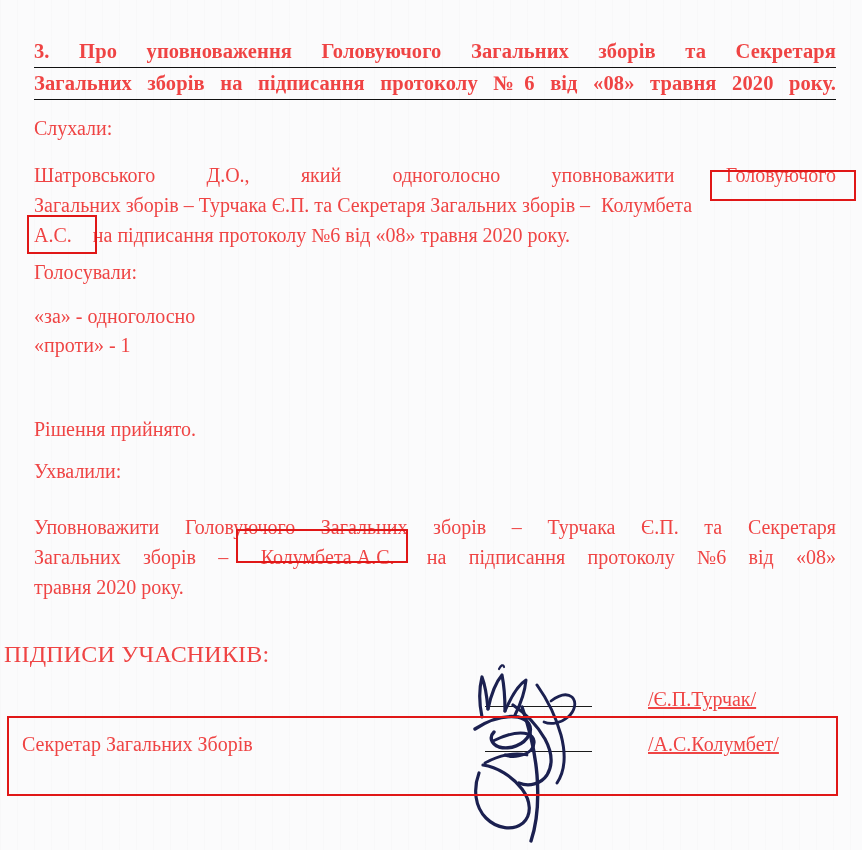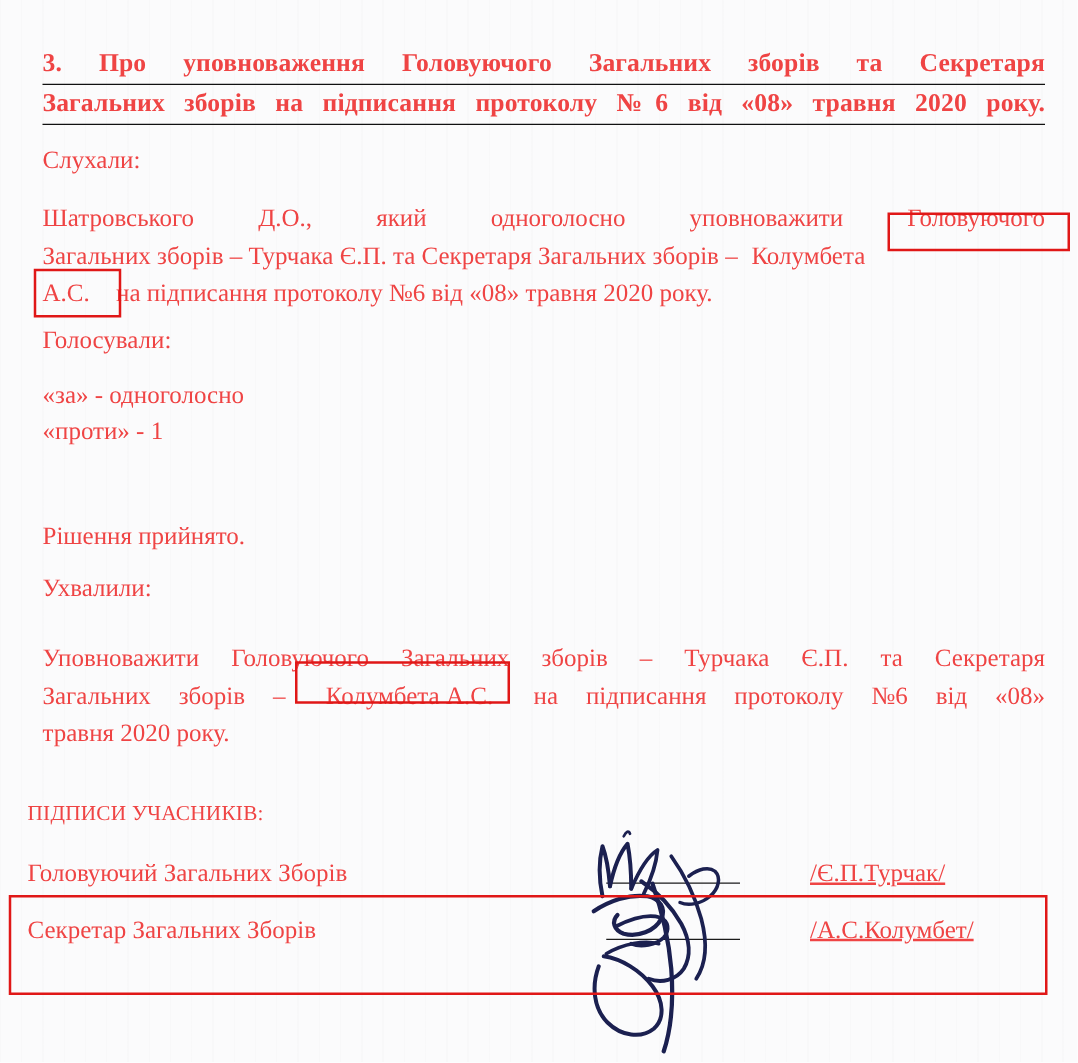--- a/index.html
+++ b/index.html
@@ -103,23 +103,23 @@
     position: absolute;
     border: 2.2px solid #e01717;
     box-sizing: border-box;
     z-index: 4;
     pointer-events: auto;
   }
 
   
   .sig-heading {
     position: absolute;
-    left: 22px;
+    left: 4px;
     top: 641px;
-    font-size: 17px;
+    font-size: 24px;
     letter-spacing: 0.2px;
     white-space: nowrap;
   }
   .sig-role {
     position: absolute;
     font-size: 20px;
     white-space: nowrap;
   }
   .sig-name {
     position: absolute;
@@ -244,21 +244,20 @@
         <span>від</span>
         <span>«08»</span>
       </div>
       <div class="flow-row">травня 2020 року.</div>
     </div>
 
     <div class="annot-box" style="left: 236px; top: 529px; width: 172px; height: 34px; border-color: rgb(224, 23, 23);"></div>
 
     <div class="sig-heading">ПІДПИСИ УЧАСНИКІВ:</div>
 
-    <div class="sig-role" style="left:22px; top:688px;">Головуючий Загальних Зборів</div>
     <div class="sig-rule" style="left:485px; top:706px; width:107px;"></div>
     <div class="sig-name" style="left:648px; top:688px;">/Є.П.Турчак/</div>
 
     <div class="sig-role" style="left:22px; top:733px;">Секретар Загальних Зборів</div>
     <div class="sig-rule" style="left:485px; top:751px; width:107px;"></div>
     <div class="sig-name" style="left:648px; top:733px;">/А.С.Колумбет/</div>
 
     <svg id="signature-mark" viewBox="0 0 190 195">
       <g fill="none" stroke="#1b2050" stroke-linecap="round" stroke-linejoin="round">
         <path d="M27 62 C24 48 24 34 27 22 C30 30 32 42 33 54" stroke-width="3.2"></path>

